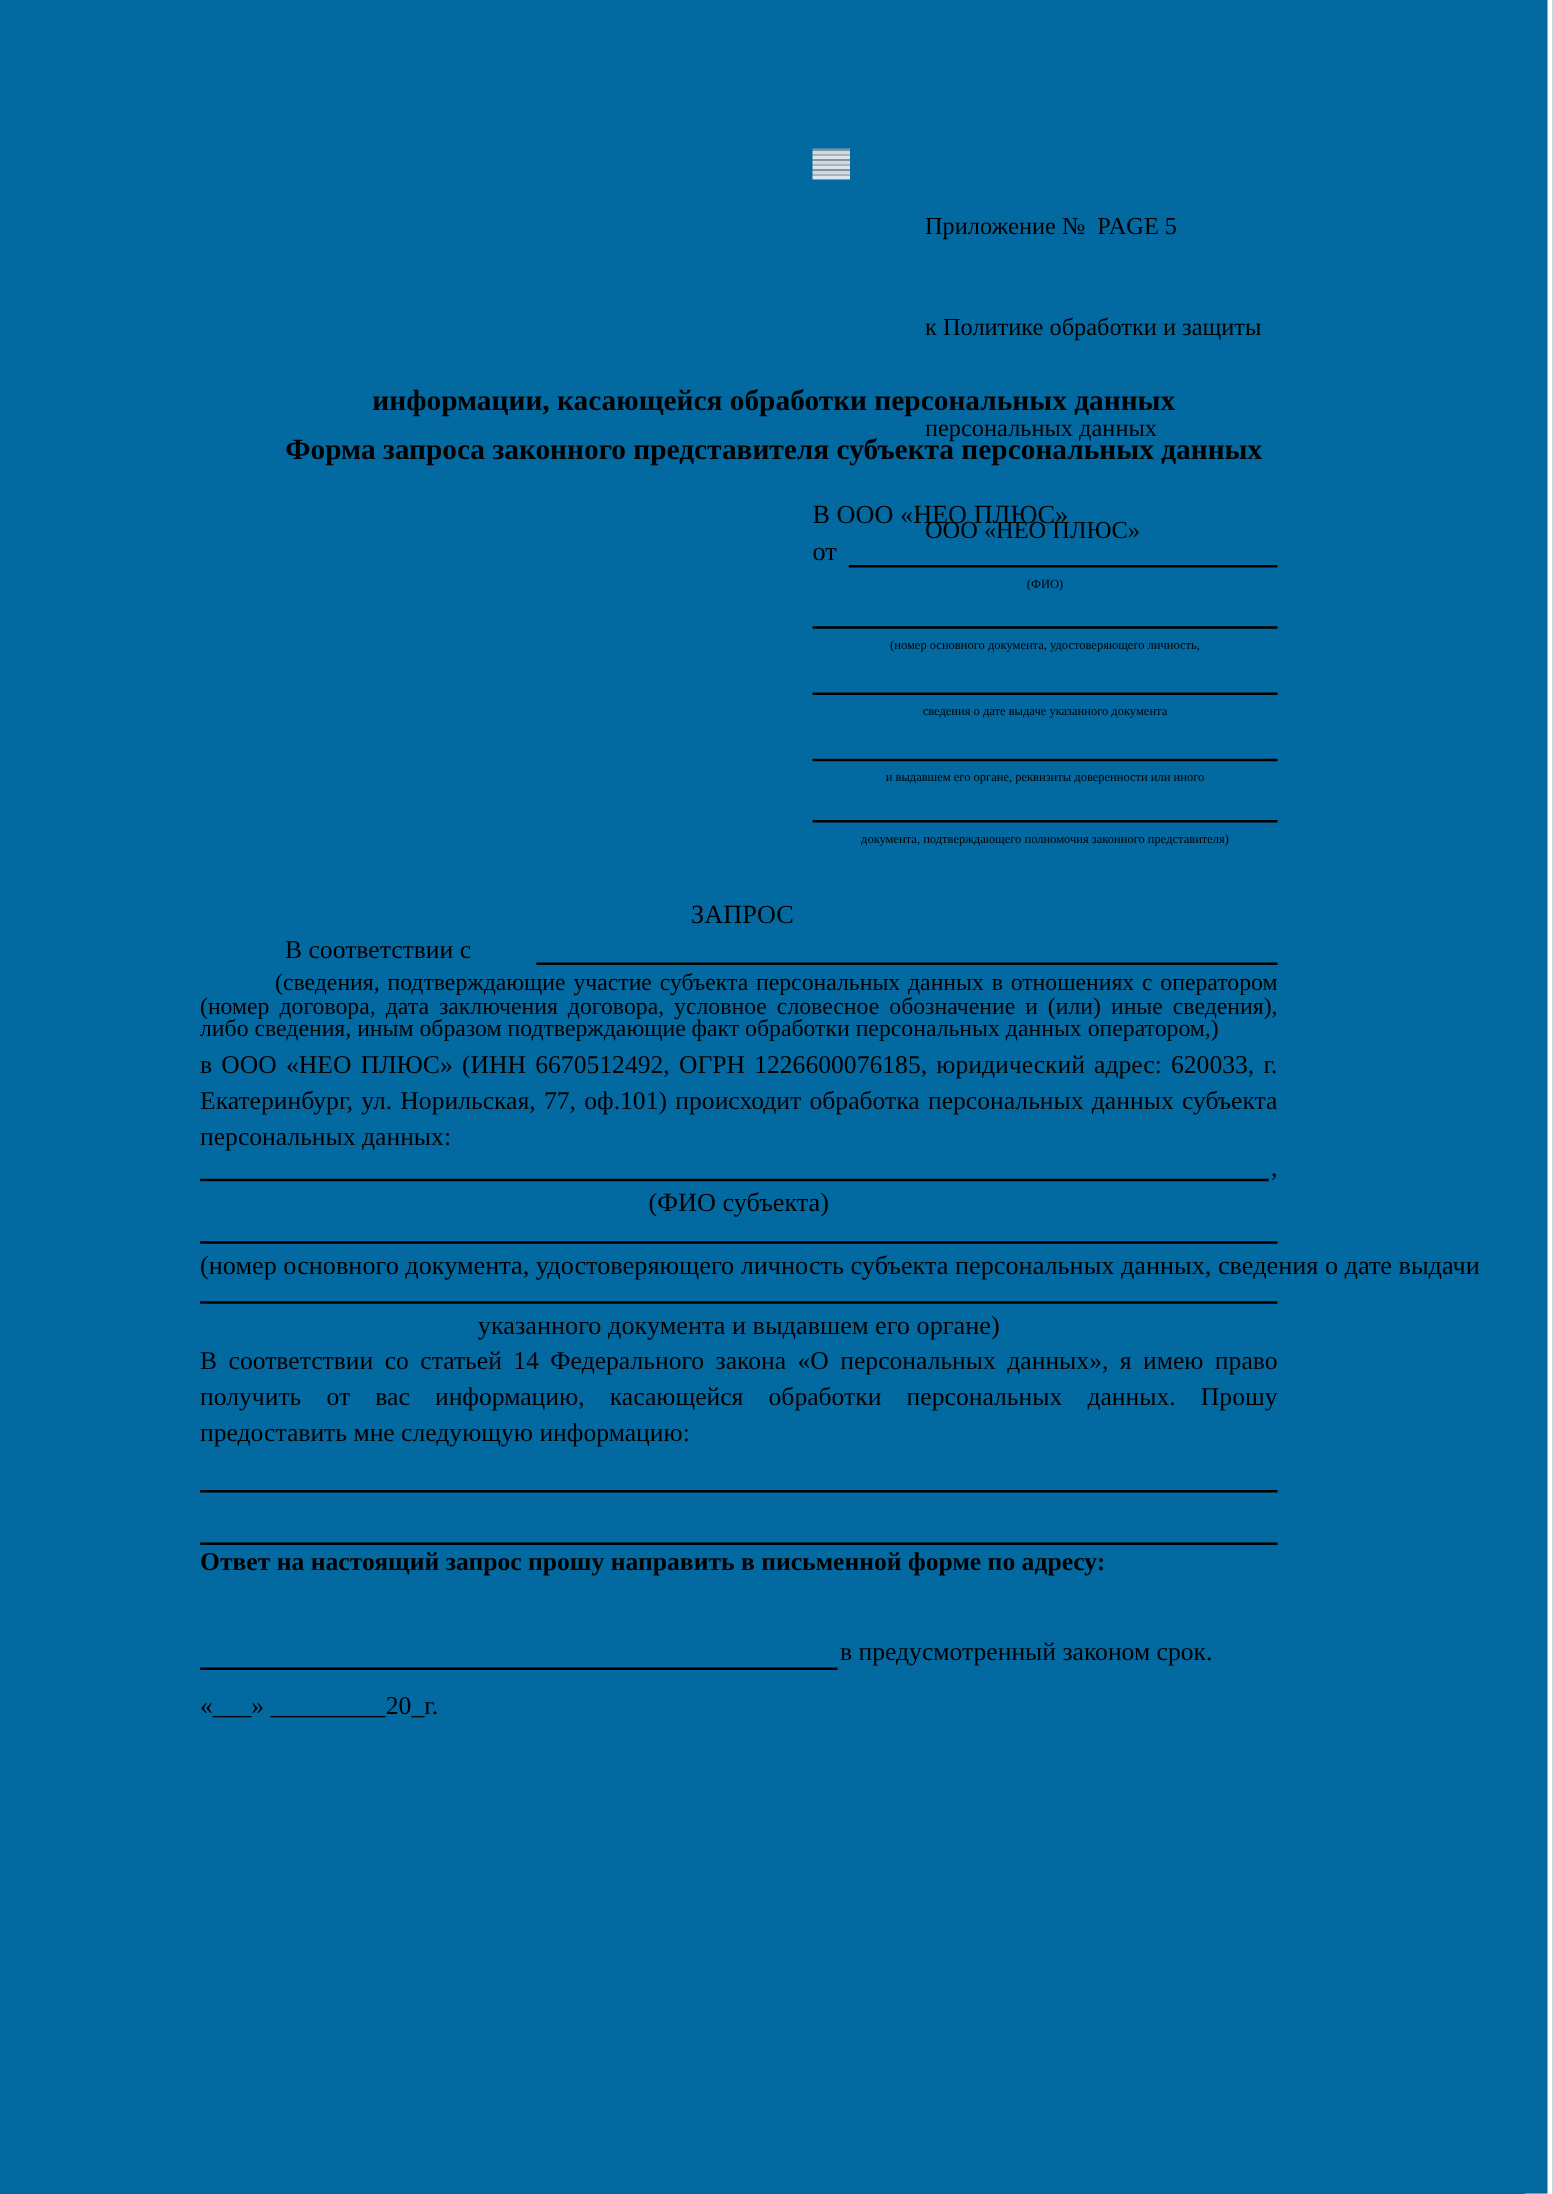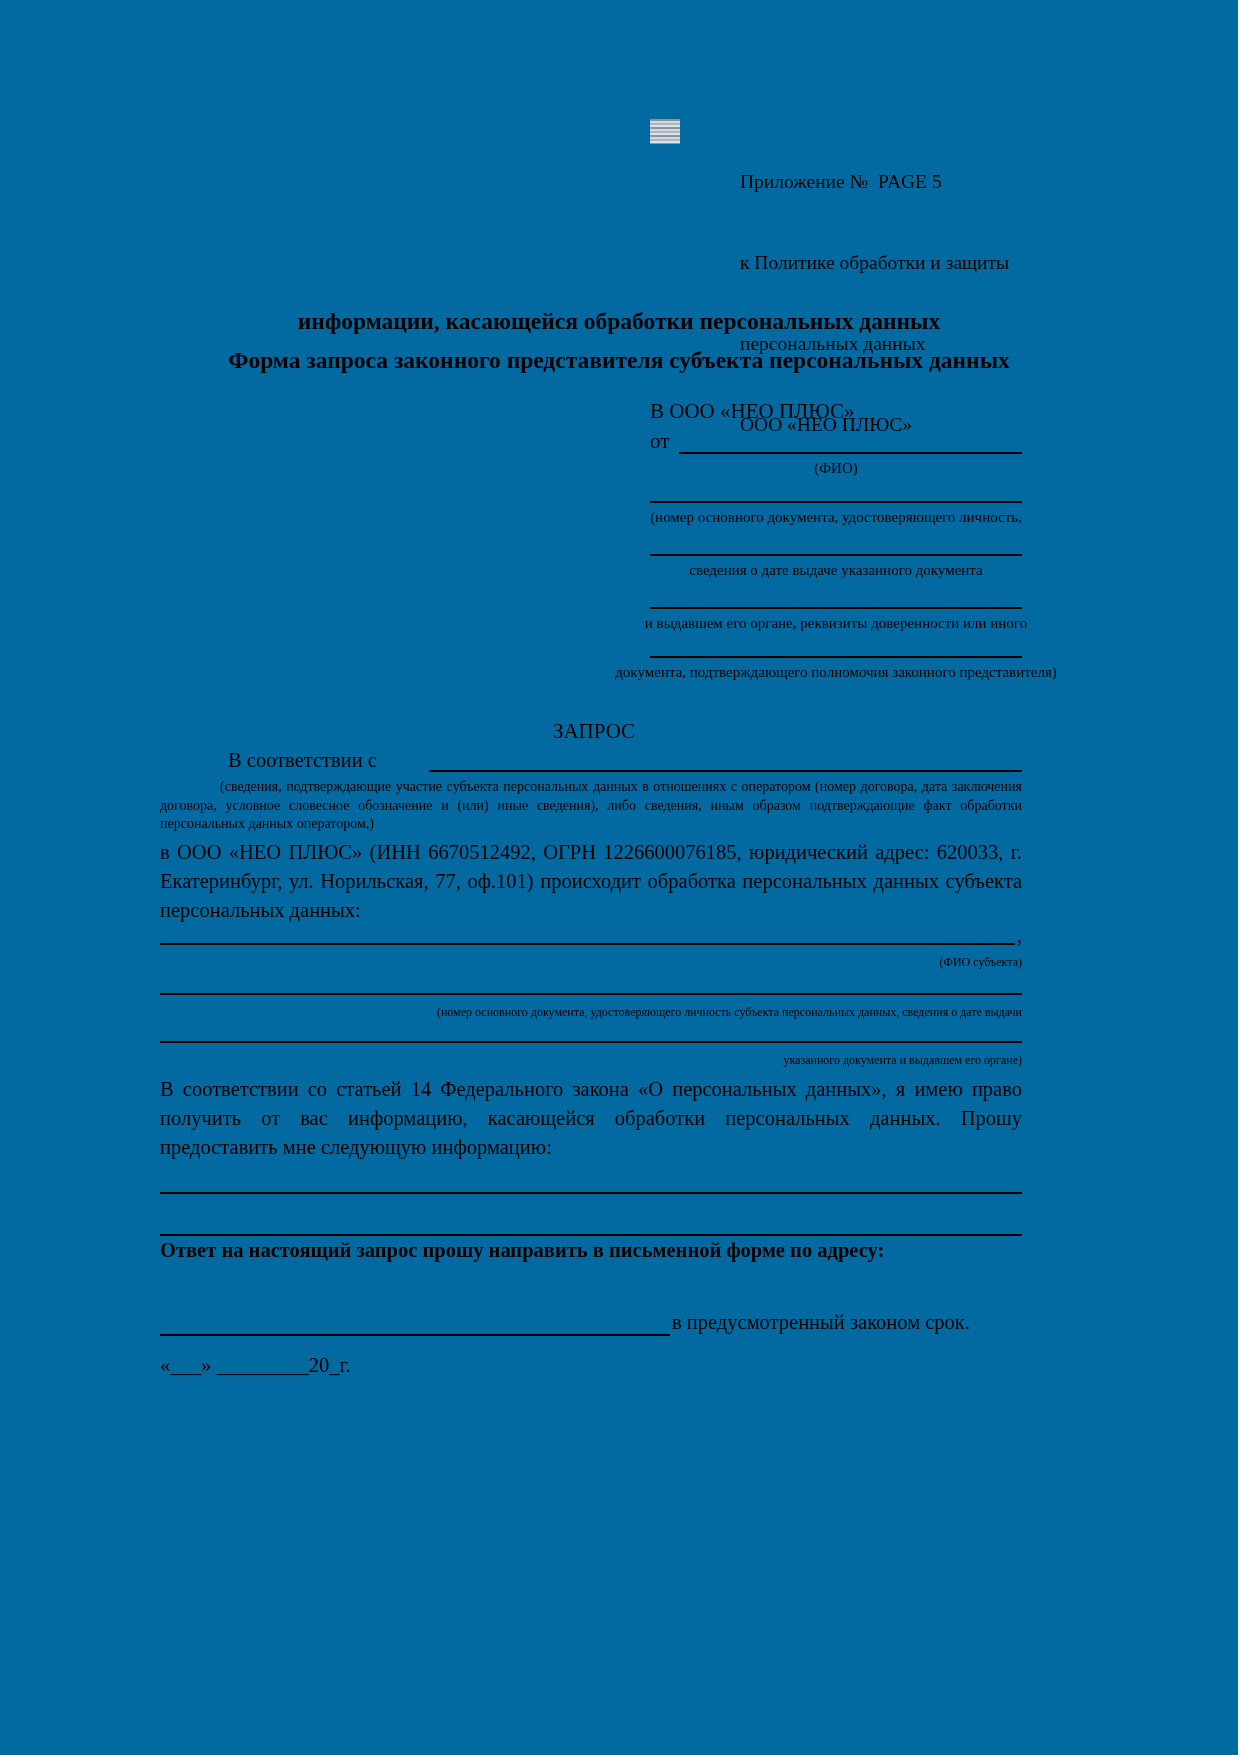--- a/index.html
+++ b/index.html
@@ -27,41 +27,41 @@
   .title {
     position: absolute; left: 0; top: 302px; width: 100%;
     text-align: center; font-weight: 700; font-size: 23.5px; line-height: 39px;
   }
   .addressee { position: absolute; left: 650px; top: 396px; width: 372px; font-size: 21px; }
   .addressee .org { line-height: 30px; }
   .from-row { display: flex; align-items: flex-end; height: 26px; margin-top: 2px; }
   .from-row .lbl { padding-right: 10px; line-height: 26px; }
   .fill { flex: 1 1 auto; border-bottom: 2px solid #000; height: 24px; }
   .cap {
-    font-size: 15px; line-height: 18px; text-align: center;
+    font-size: 10px; line-height: 18px; text-align: center;
     white-space: nowrap; margin-top: 5px;
   }
   .cap.wide { margin-left: -48px; margin-right: -48px; }
   .blank { border-bottom: 2px solid #000; height: 26px; }
   .blank.b2 { height: 30px; }
   .zapros {
     position: absolute; left: 163px; top: 719px; width: 862px;
     text-align: center; font-size: 21px;
   }
   .main { position: absolute; left: 160px; top: 748px; width: 862px; font-size: 20.5px; }
   .accord-row { display: flex; align-items: flex-end; height: 24px; gap: 44px; }
   .accord-row .lbl { margin-left: 68px; padding-right: 8px; line-height: 24px; white-space: nowrap; }
   .footnote {
-    font-size: 14px; line-height: 18.5px; text-align: justify;
+    font-size: 19px; line-height: 18.5px; text-align: justify;
     text-indent: 60px; margin-top: 6px;
   }
   .par { line-height: 29px; text-align: justify; margin-top: 4px; }
   .comma-row { display: flex; align-items: flex-end; height: 20px; }
   .comma-row .comma { line-height: 20px; padding-left: 2px; }
-  .ccap { font-size: 12px; line-height: 18px; text-align: right; margin-top: 8px; white-space: nowrap; }
+  .ccap { font-size: 21px; line-height: 18px; text-align: center; margin-top: 8px; white-space: nowrap; }
   .cblank { border-bottom: 2px solid #000; height: 24px; }
   .cblank.s { height: 22px; }
   .law { margin-top: 6px; }
   .sline { height: 0; border-bottom: 2px solid #000; }
   .sline.first { margin-top: 30px; }
   .sline.second { margin-top: 40px; }
   .reply1 { margin-top: 0; line-height: 28px; font-weight: bold; }
   .reply2 { display: flex; align-items: flex-end; height: 32px; margin-top: 40px; }
   .reply2 .fill { height: 30px; flex: 0 0 510px; }
   .reply2 .txt { line-height: 28px; white-space: nowrap; padding-left: 2px; }

